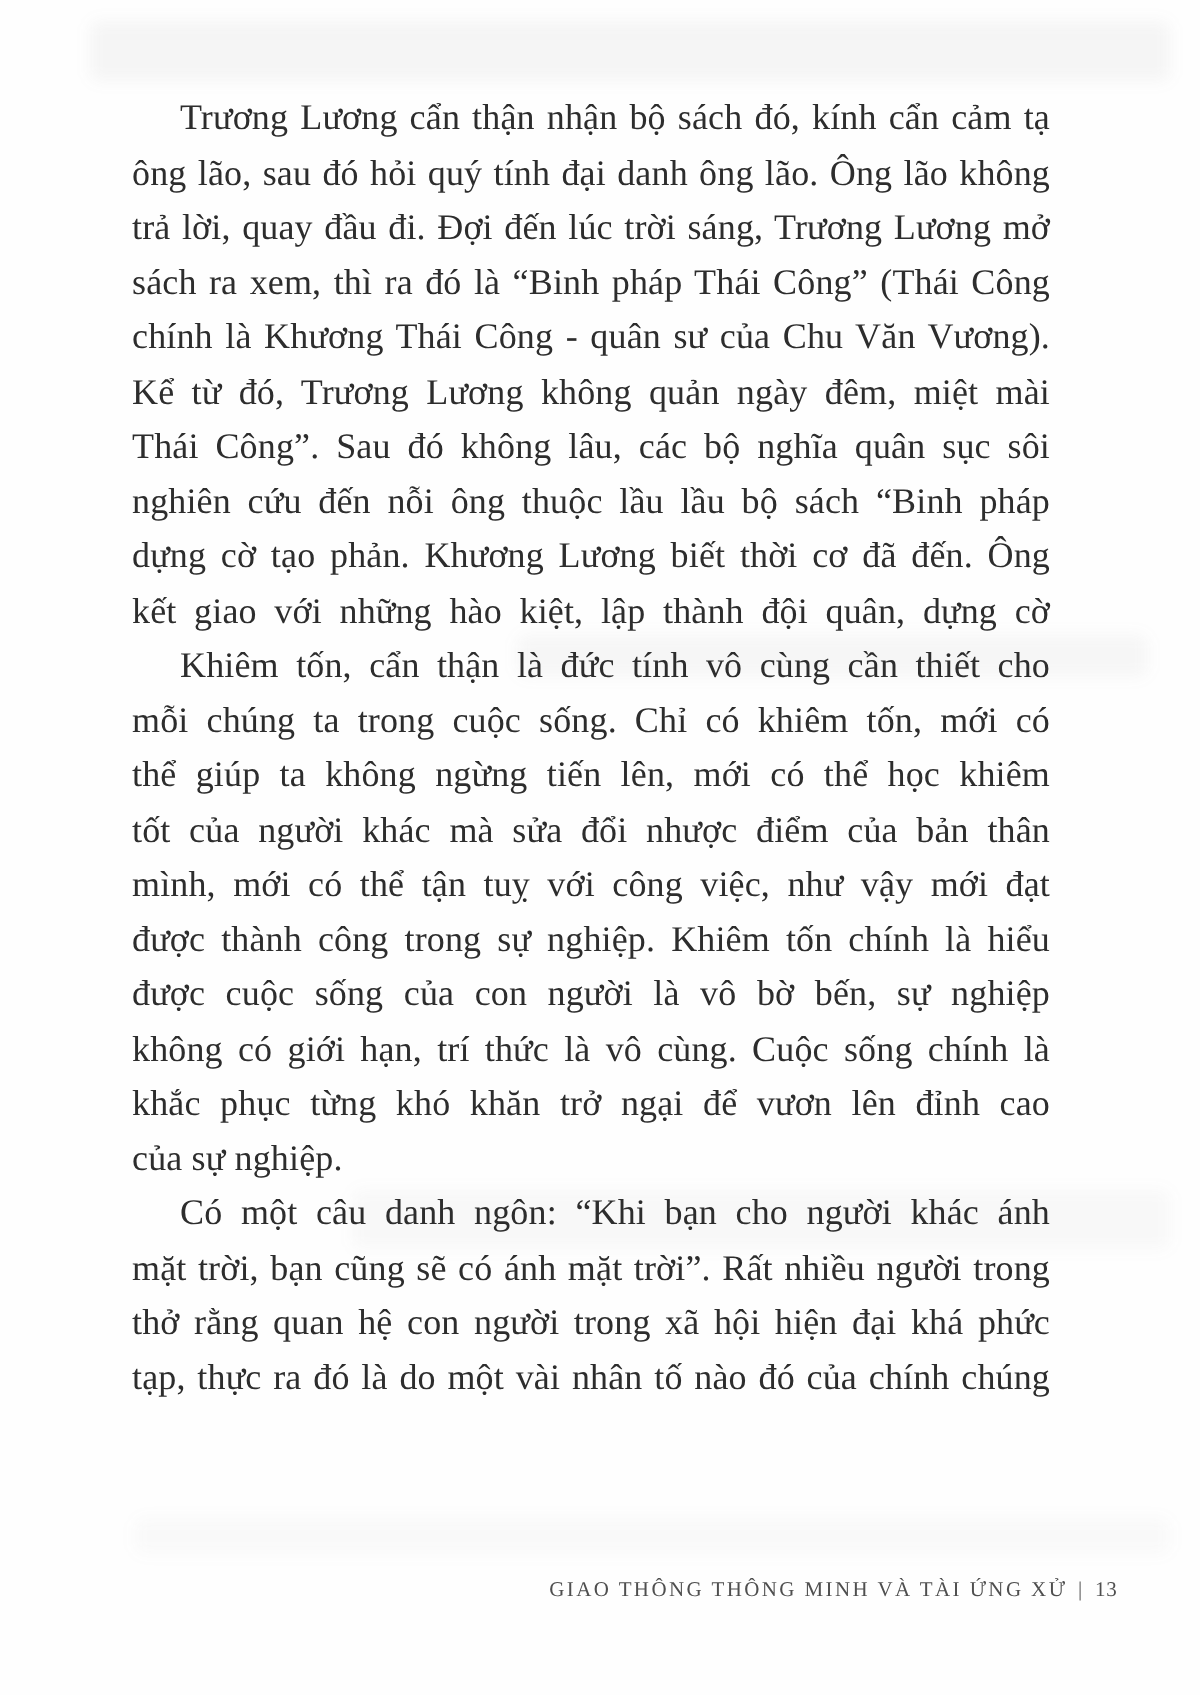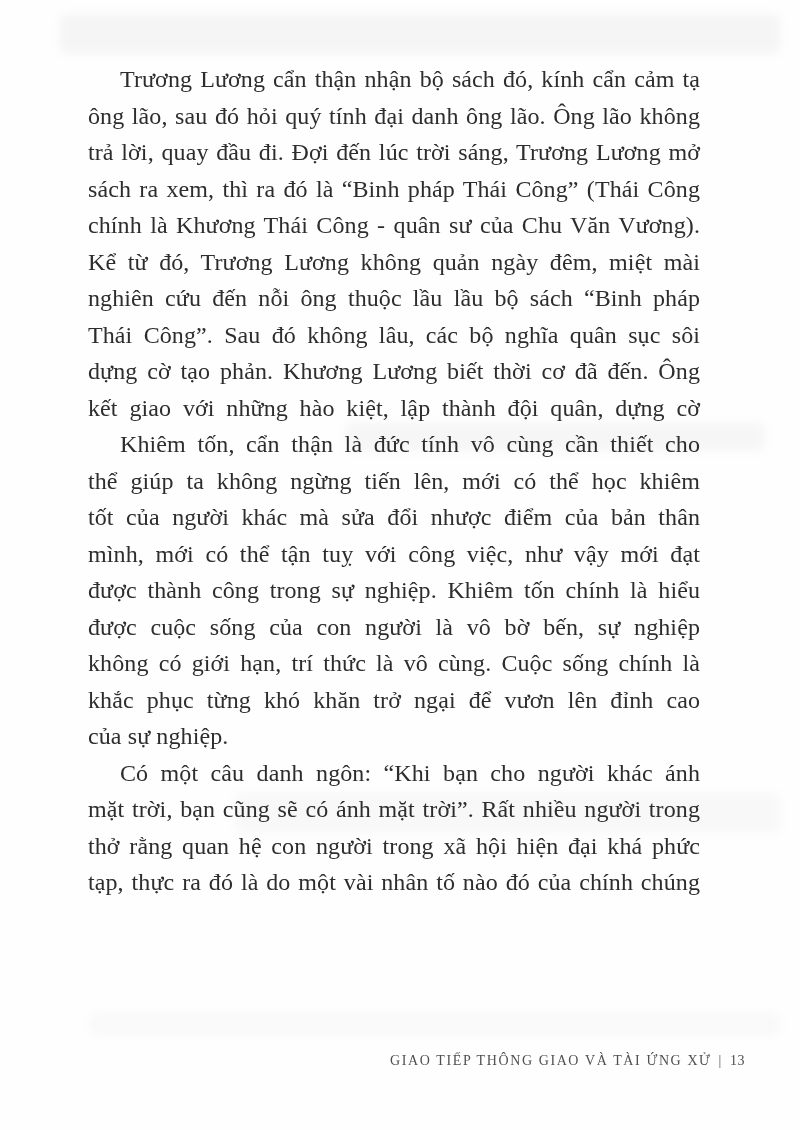--- a/index.html
+++ b/index.html
@@ -71,41 +71,42 @@
   <div class="artifact a-bottom"></div>
 
   <div class="text-block">
       <div class="paragraph">
         <div class="line first">Trương Lương cẩn thận nhận bộ sách đó, kính cẩn cảm tạ</div>
         <div class="line">ông lão, sau đó hỏi quý tính đại danh ông lão. Ông lão không</div>
         <div class="line">trả lời, quay đầu đi. Đợi đến lúc trời sáng, Trương Lương mở</div>
         <div class="line">sách ra xem, thì ra đó là “Binh pháp Thái Công” (Thái Công</div>
         <div class="line">chính là Khương Thái Công - quân sư của Chu Văn Vương).</div>
         <div class="line">Kể từ đó, Trương Lương không quản ngày đêm, miệt mài</div>
+        <div class="line">Thái Công”. Sau đó không lâu, các bộ nghĩa quân sục sôi</div>
         <div class="line">nghiên cứu đến nỗi ông thuộc lầu lầu bộ sách “Binh pháp</div>
-        <div class="line">Thái Công”. Sau đó không lâu, các bộ nghĩa quân sục sôi</div>
         <div class="line">dựng cờ tạo phản. Khương Lương biết thời cơ đã đến. Ông</div>
         <div class="line">kết giao với những hào kiệt, lập thành đội quân, dựng cờ</div>
       </div>
       <div class="paragraph">
         <div class="line first">Khiêm tốn, cẩn thận là đức tính vô cùng cần thiết cho</div>
+        <div class="line">mỗi chúng ta trong cuộc sống. Chỉ có khiêm tốn, mới có</div>
         <div class="line">thể giúp ta không ngừng tiến lên, mới có thể học khiêm</div>
         <div class="line">tốt của người khác mà sửa đổi nhược điểm của bản thân</div>
         <div class="line">mình, mới có thể tận tuỵ với công việc, như vậy mới đạt</div>
         <div class="line">được thành công trong sự nghiệp. Khiêm tốn chính là hiểu</div>
         <div class="line">được cuộc sống của con người là vô bờ bến, sự nghiệp</div>
         <div class="line">không có giới hạn, trí thức là vô cùng. Cuộc sống chính là</div>
         <div class="line">khắc phục từng khó khăn trở ngại để vươn lên đỉnh cao</div>
         <div class="line endpara">của sự nghiệp.</div>
       </div>
       <div class="paragraph">
         <div class="line first">Có một câu danh ngôn: “Khi bạn cho người khác ánh</div>
         <div class="line">mặt trời, bạn cũng sẽ có ánh mặt trời”. Rất nhiều người trong</div>
         <div class="line">thở rằng quan hệ con người trong xã hội hiện đại khá phức</div>
         <div class="line">tạp, thực ra đó là do một vài nhân tố nào đó của chính chúng</div>
       </div>
     </div>
 
   <div class="footer">
-    <span>GIAO TIẾP THÔNG GIAO VÀ TÀI ỨNG XỬ</span><span class="sep">|</span><span class="pagenum">13</span>
+    <span>GIAO THÔNG THÔNG MINH VÀ TÀI ỨNG XỬ</span><span class="sep">|</span><span class="pagenum">13</span>
   </div>
 
 </div>
 
 </body></html>

